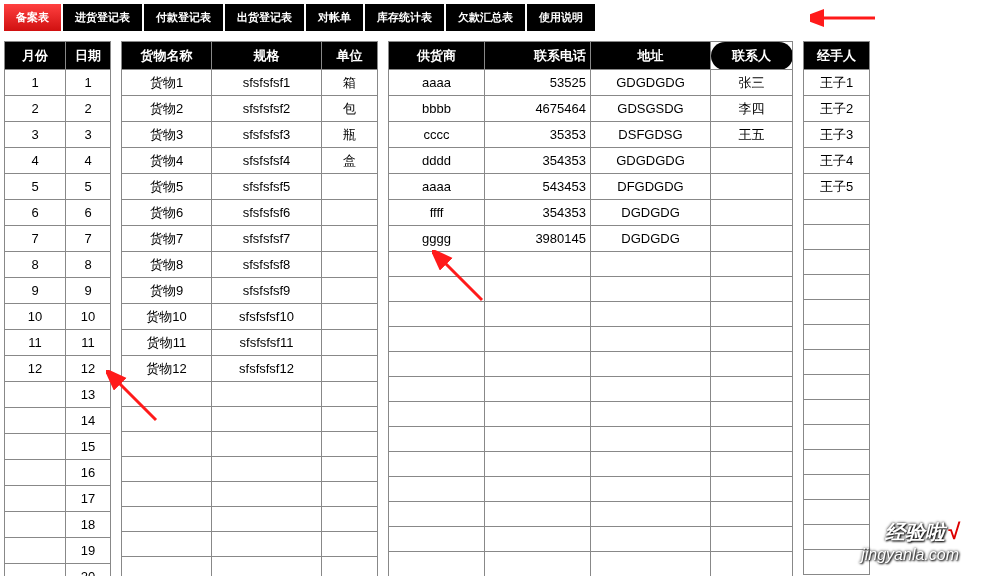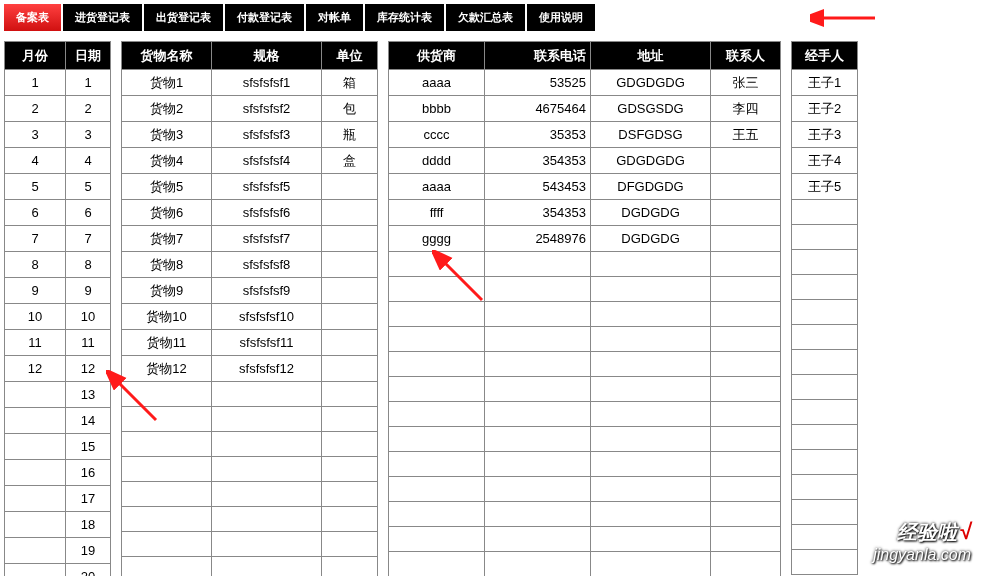--- a/index.html
+++ b/index.html
@@ -26,47 +26,47 @@
     .t1 th:nth-child(1), .t1 td:nth-child(1) { width: 61px; }
     .t1 th:nth-child(2), .t1 td:nth-child(2) { width: 45px; }
     
     .t2 th:nth-child(1), .t2 td:nth-child(1) { width: 90px; margin-top: 16px; }
     .t2 th:nth-child(2), .t2 td:nth-child(2) { width: 110px; }
     .t2 th:nth-child(3), .t2 td:nth-child(3) { width: 56px; }
     
     .t3 th:nth-child(1), .t3 td:nth-child(1) { width: 96px; }
     .t3 th:nth-child(2), .t3 td:nth-child(2) { width: 106px; text-align: right; }
     .t3 th:nth-child(3), .t3 td:nth-child(3) { width: 120px; }
-    .t3 th:nth-child(4), .t3 td:nth-child(4) { width: 70px; }
+    .t3 th:nth-child(4), .t3 td:nth-child(4) { width: 82px; border-radius: 14px; }
     
     .t4 th:nth-child(1), .t4 td:nth-child(1) { width: 66px; margin-left: 9px; }
     
     .arrow { position: absolute; pointer-events: none; }
     .arrow svg { display: block; }
     
     .watermark {
-      position: absolute; bottom: 12px; right: 14px;
+      position: absolute; bottom: 12px; right: 26px;
       color: #fff; font-style: italic; text-align: right;
       text-shadow: 0 0 3px #000, 1px 1px 2px #000;
     }
     .watermark .wm1 { font-size: 20px; font-weight: bold; }
     .watermark .wm2 { font-size: 16px; }
     .check { color: #d00; font-weight: bold; font-size: 22px; margin-left: 2px; text-shadow: none; }
     
     .wrap { position: relative; width: 985px; height: 576px; overflow: hidden; }
   </style>
 </head>
 <body>
 <div class="wrap">
 
 <div class="tabs" id="tab-bar">
       <button class="tab active">备案表</button>
       <button class="tab">进货登记表</button>
+      <button class="tab">付款登记表</button>
       <button class="tab">出货登记表</button>
-      <button class="tab">付款登记表</button>
       <button class="tab">对帐单</button>
       <button class="tab">库存统计表</button>
       <button class="tab">欠款汇总表</button>
       <button class="tab">使用说明</button>
     </div>
 
 <div class="content">
   <table class="t1">
         <thead>
           <tr>
@@ -309,21 +309,21 @@
             <td></td>
           </tr>
           <tr>
             <td>ffff</td>
             <td>354353</td>
             <td>DGDGDG</td>
             <td></td>
           </tr>
           <tr>
             <td>gggg</td>
-            <td>2548976</td>
+            <td>3980145</td>
             <td>DGDGDG</td>
             <td></td>
           </tr>
           <tr>
             <td></td>
             <td></td>
             <td></td>
             <td></td>
           </tr>
           <tr>

